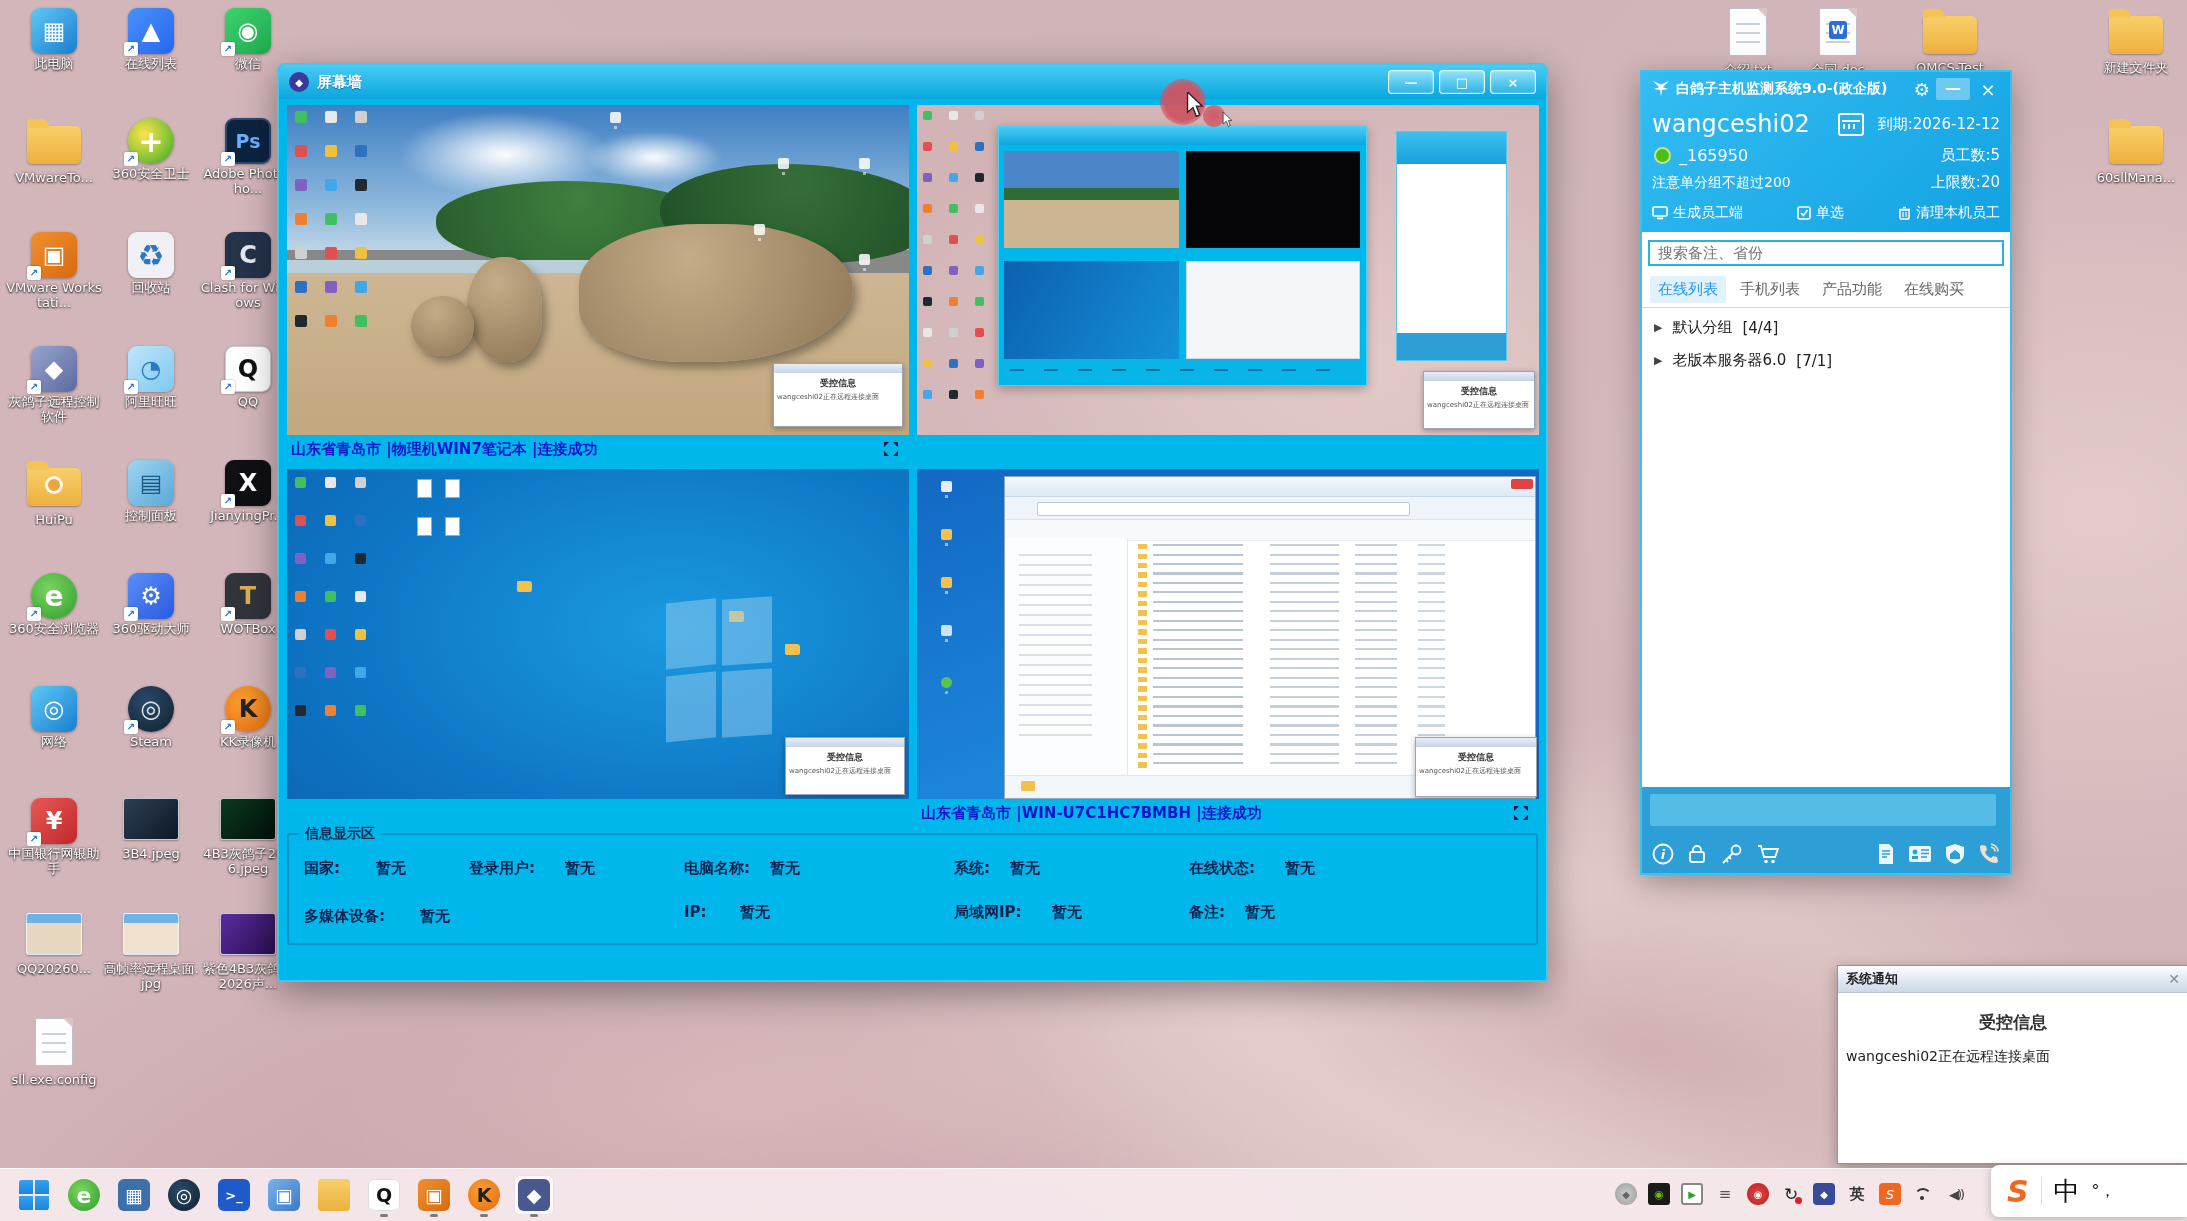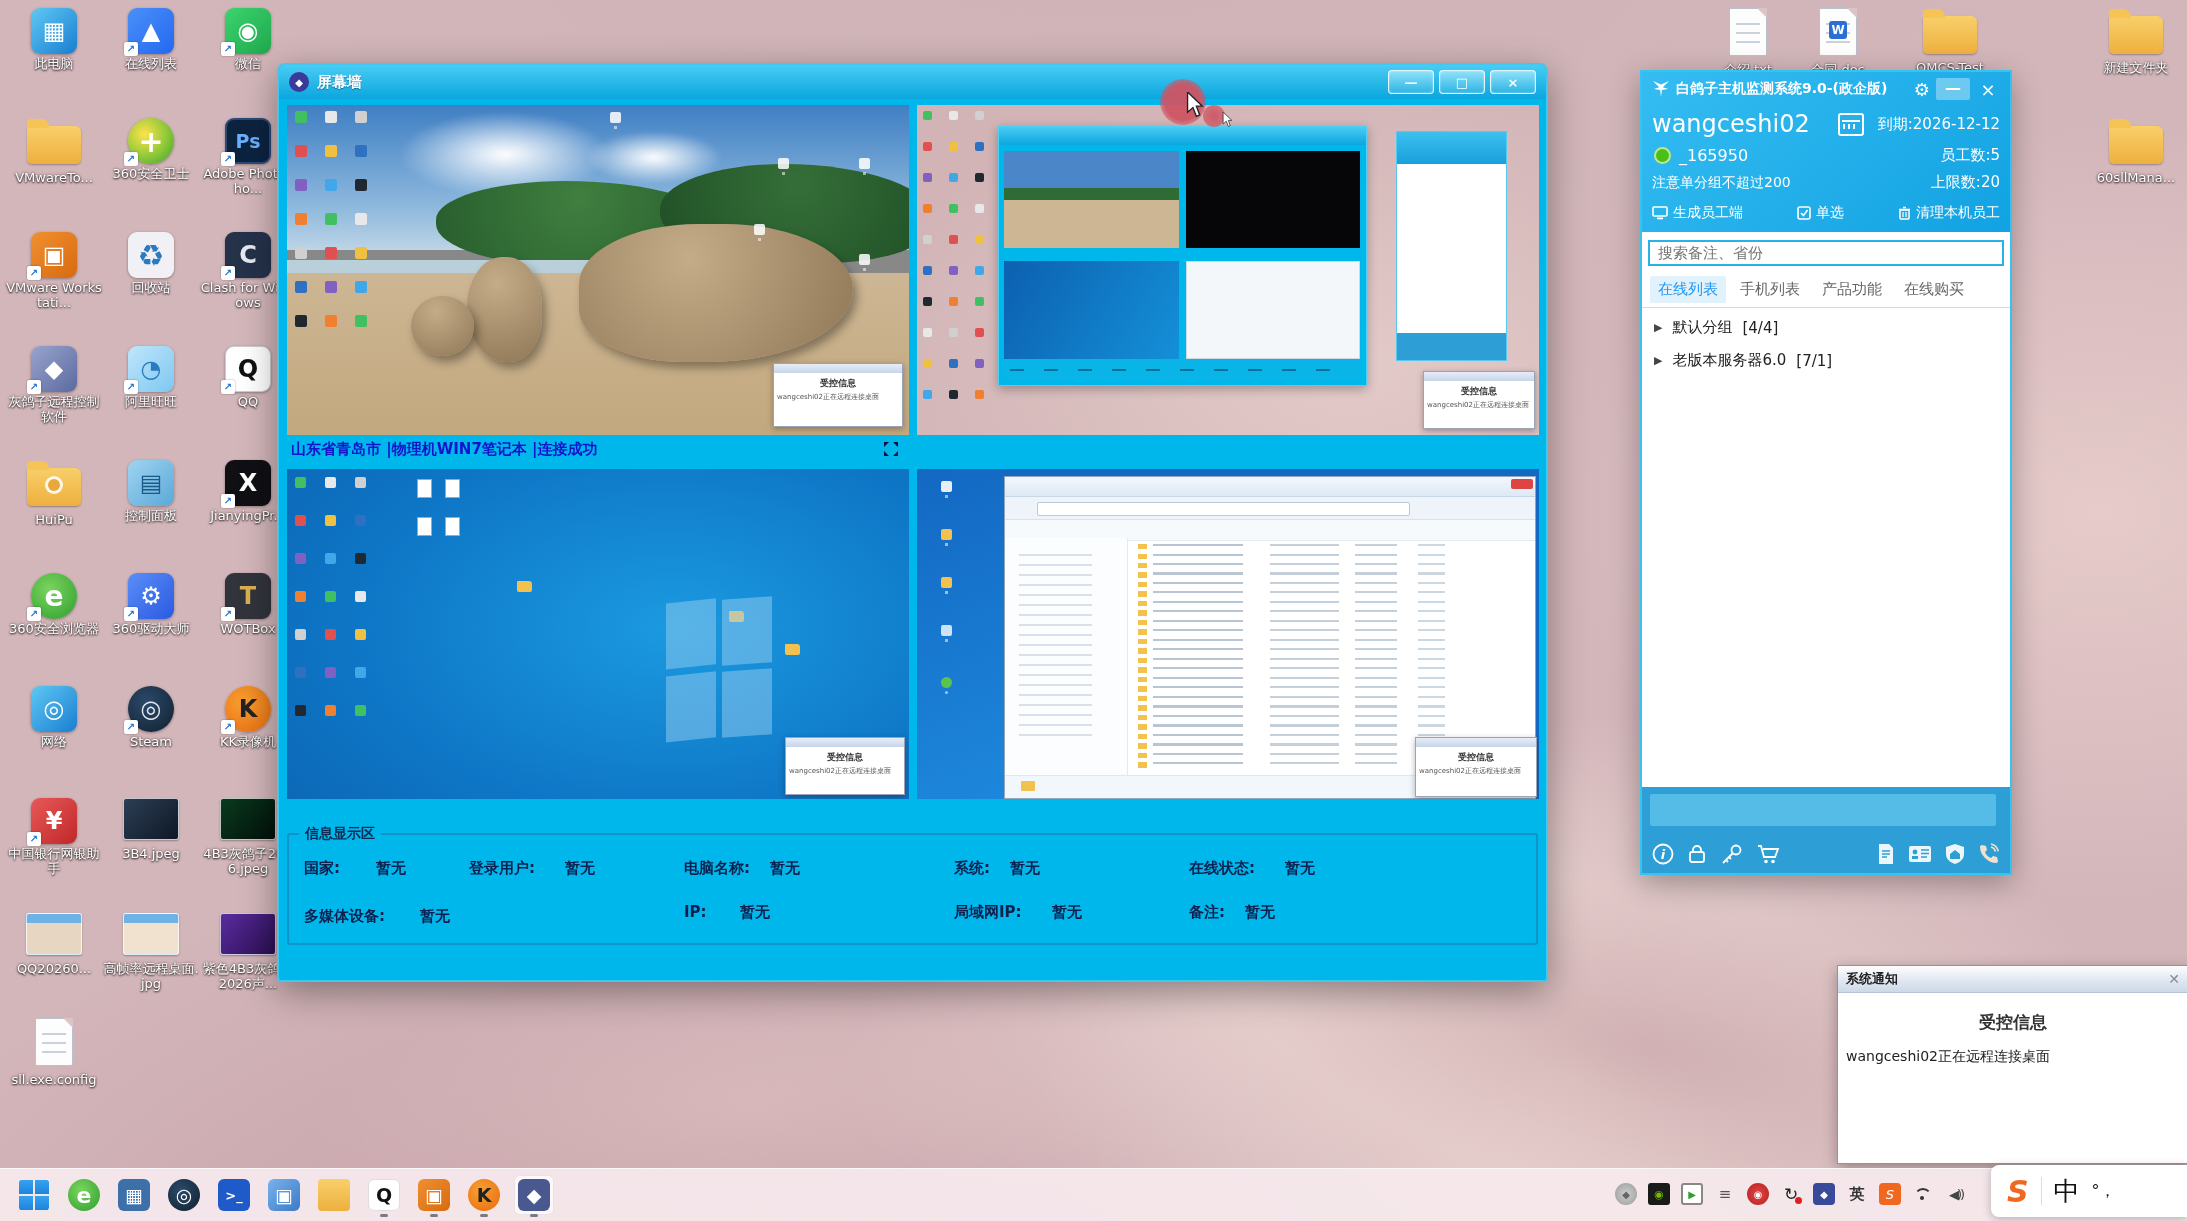--- a/index.html
+++ b/index.html
@@ -466,20 +466,26 @@
           <div class="ecol" style="left:66%;width:8%;background:repeating-linear-gradient(180deg,#c4cfda 0 2px,rgba(0,0,0,0) 2px 9.5px);"></div>
           <div class="ecol" style="left:78%;width:5%;background:repeating-linear-gradient(180deg,#cdd7e0 0 2px,rgba(0,0,0,0) 2px 9.5px);"></div>
           <div class="estatus"></div>
         </div>
         <div class="mini-notif" style="right:2px;bottom:2px;width:120px;height:58px;">
           <div class="mn-t"></div>
             <div class="mn-h">受控信息</div>
             <div class="mn-m">wangceshi02正在远程连接桌面</div>
         </div>
       </div>
+      <div class="cap">
+        <span>山东省青岛市 |WIN-U7C1HC7BMBH |连接成功</span>
+        <svg width="20" height="20" viewBox="0 0 20 20">
+            <path d="M3 3h5L3 8zM17 3v5l-5-5zM3 17v-5l5 5zM17 17h-5l5-5z" fill="#10104a"></path>
+          </svg>
+      </div>
     </div>
 
     <div class="info-box">
       <span class="info-title">信息显示区</span>
       <div id="irow1">
           <span class="ifield" style="left:15px;top:24px"><span class="il" style="display:inline-block;min-width:72px">国家:</span><span class="iv">暂无</span></span>
           <span class="ifield" style="left:180px;top:24px"><span class="il" style="display:inline-block;min-width:96px">登录用户:</span><span class="iv">暂无</span></span>
           <span class="ifield" style="left:395px;top:24px"><span class="il" style="display:inline-block;min-width:86px">电脑名称:</span><span class="iv">暂无</span></span>
           <span class="ifield" style="left:665px;top:24px"><span class="il" style="display:inline-block;min-width:56px">系统:</span><span class="iv">暂无</span></span>
           <span class="ifield" style="left:900px;top:24px"><span class="il" style="display:inline-block;min-width:96px">在线状态:</span><span class="iv">暂无</span></span>

